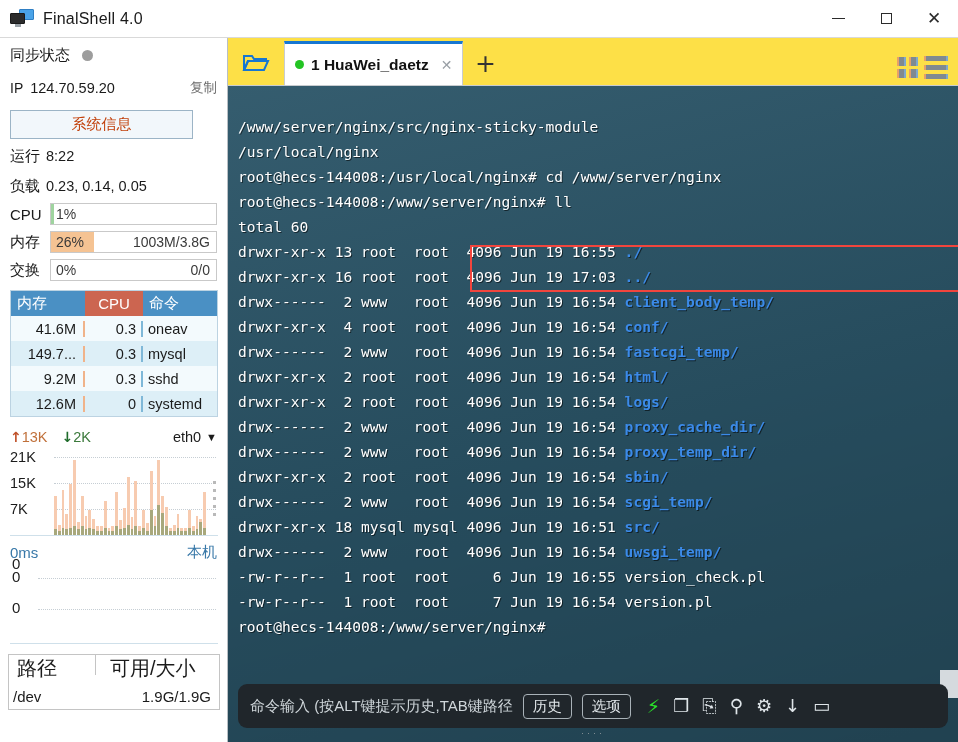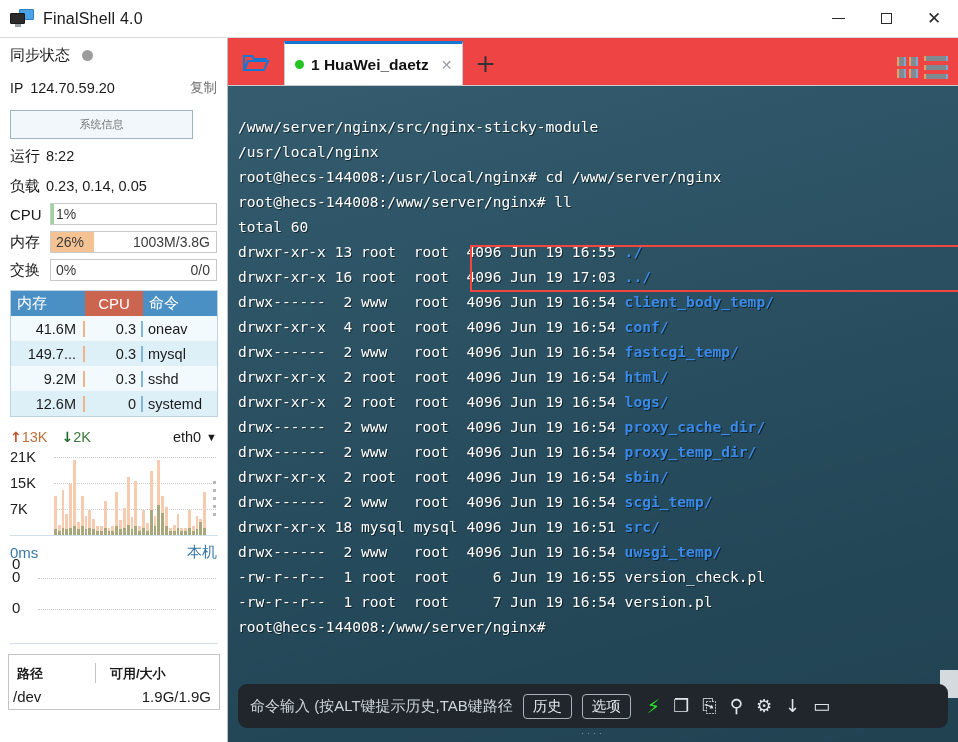--- a/index.html
+++ b/index.html
@@ -57,21 +57,21 @@
 
   #ip-row { height:32px; }
   #ip-row .ip-label { font-size:14px; color:#1b1b1b; }
   #ip-row .ip-val { font-size:14.5px; color:#1b1b1b; margin-left:7px; }
   #ip-row .copy { margin-left:auto; font-size:13.5px; color:#6d6d6d; cursor:pointer; }
 
   #sysinfo-btn {
     margin:6px 10px 0 10px; height:29px; width:183px;
     background:#f2f7fb; border:1px solid #9cb4c6;
     display:flex; align-items:center; justify-content:center;
-    font-size:11px; color:#737373; cursor:pointer;
+    font-size:15px; color:#c2410c; cursor:pointer;
   }
 
   #uptime-row, #load-row { height:26px; margin-top:4px; }
   #uptime-row .k, #load-row .k { font-size:15px; }
   #uptime-row .v, #load-row .v { font-size:14.5px; margin-left:6px; }
 
   .meter-row { display:flex; align-items:center; padding:0 10px; height:26px; margin-top:2px; }
   .meter-row .mk { width:40px; font-size:15px; color:#1b1b1b; flex:none; }
   .meter {
     position:relative; flex:1; height:22px; border:1px solid #c9c9c9; background:#fff;
@@ -123,32 +123,32 @@
   #ping-host { margin-left:auto; color:#3878a8; }
   #ping-graph {
     position:relative; margin:0 10px; width:208px; height:78px;
     border-bottom:1px solid #cfe0ea; background:#fff;
   }
   #ping-graph .ylab { position:absolute; left:2px; font-size:15px; color:#1b1b1b; }
   #ping-graph .gline { position:absolute; left:28px; right:2px; border-top:1px dotted #c6ced4; }
 
   
   #disk-table { margin:10px 8px 0 8px; width:212px; border:1px solid #c4c4c4; }
-  #disk-head { display:flex; height:28px; font-size:13px; align-items:flex-end;font-weight:bold; }
+  #disk-head { display:flex; height:28px; font-size:20px; align-items:flex-start; }
   #disk-head .h0 { width:86px; padding-left:8px; }
   #disk-head .sep { width:1px; height:20px; background:#c4c4c4; }
   #disk-head .h1 { flex:1; padding-left:14px; }
   .disk-row { display:flex; height:26px; font-size:15px; align-items:center; }
   .disk-row .p { padding-left:4px; }
   .disk-row .v { margin-left:auto; padding-right:8px; }
 
   
   #right { position:absolute; left:228px; top:38px; width:730px; height:704px; background:#e8ebee; }
 
-  #tabbar { position:relative; height:48px; background:#ef4444; border-bottom:1px solid #c8ccd0; display:flex; align-items:flex-end; }
+  #tabbar { position:relative; height:48px; background:#fde047; border-bottom:1px solid #c8ccd0; display:flex; align-items:flex-end; }
   #folder-btn { width:56px; height:46px; display:flex; align-items:center; justify-content:center; cursor:pointer; }
   .tab {
     position:relative; height:44px; min-width:178px; background:#fff;
     border-top:3px solid #1677d2; border-left:1px solid #c8ccd0; border-right:1px solid #c8ccd0;
     display:flex; align-items:center; padding:0 10px; cursor:pointer;
   }
   .tab .dot { width:9px; height:9px; border-radius:50%; background:#23c423; margin-right:7px; }
   .tab .tname { font-size:15.5px; color:#111; font-weight:bold; }
   .tab .tclose { margin-left:12px; font-size:14px; color:#9aa0a6; font-family:"DejaVu Sans", sans-serif; }
   #newtab { width:44px; height:44px; display:flex; align-items:center; justify-content:center;

